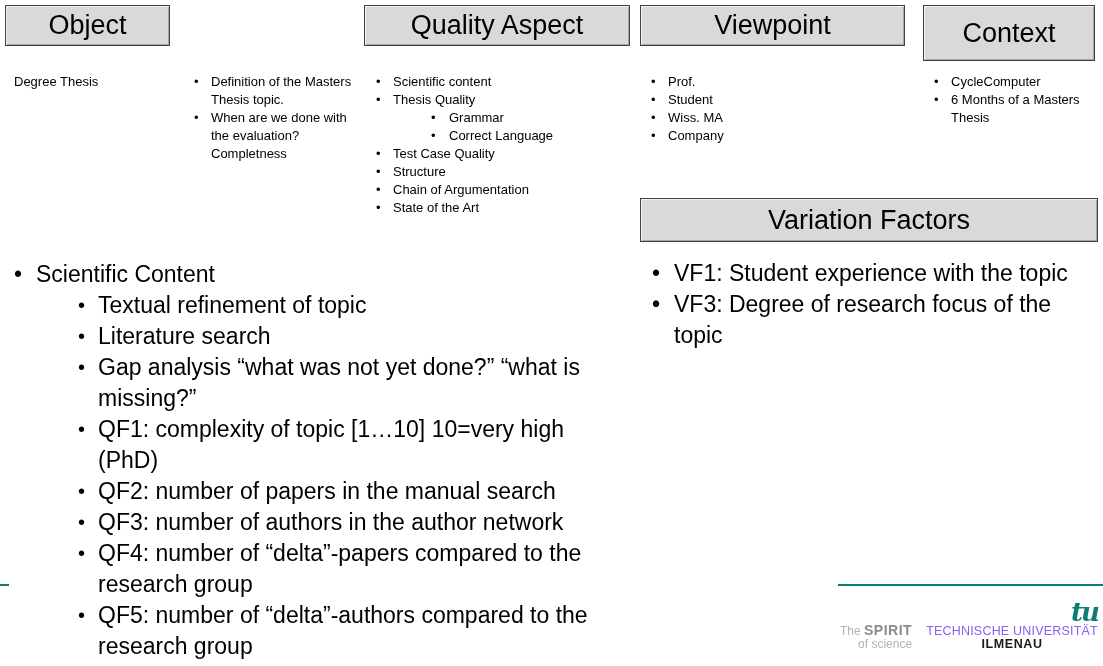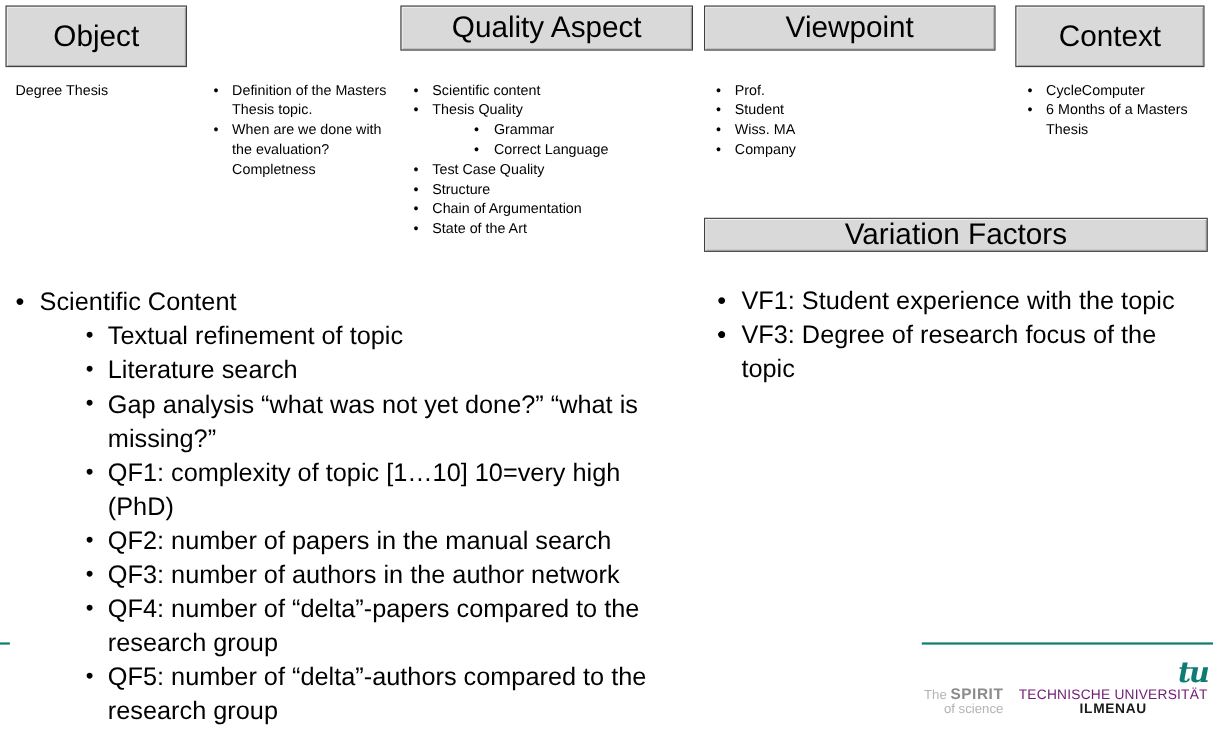--- a/index.html
+++ b/index.html
@@ -161,21 +161,21 @@
     font-weight: bold;
     font-size: 26px;
     color: #0e7c73;
     letter-spacing: -2px;
     display: block;
     margin-bottom: -2px;
     text-align: right;
   }
   .tu .l1 {
     font-size: 12.5px;
-    color: #701a75;
+    color: #8b5cf6;
     letter-spacing: .2px;
     display: block;
   }
   .tu .l2 {
     font-size: 12.5px;
     color: #1a1a1a;
     font-weight: bold;
     letter-spacing: .6px;
     display: block;
   }
@@ -183,21 +183,21 @@
     position: absolute;
     height: 2px;
     background: #0e7c73;
   }
 </style>
 </head>
 <body>
 
 <div id="slide">
 
-  <div class="hdr" style="left:5px; top:5px; width:165px; height:56px;">
+  <div class="hdr" style="left:5px; top:5px; width:165px; height:41px;">
     <span>Object</span>
   </div>
 
 
   <div class="hdr" style="left:364px; top:5px; width:266px; height:41px;">
     <span>Quality Aspect</span>
   </div>
 
   <div class="hdr" style="left:640px; top:5px; width:265px; height:41px;text-align:right;">
     <span>Viewpoint</span>
@@ -291,21 +291,21 @@
         <span>CycleComputer</span>
       </li>
       <li>
         <span class="bu">•</span>
         <span>6 Months of a Masters Thesis</span>
       </li>
     </ul>
   </div>
 
 
-  <div class="hdr" style="left:640px; top:198px; width:458px; height:31px; z-index:2;">
+  <div class="hdr" style="left:640px; top:198px; width:458px; height:44px; z-index:2;">
     <span>Variation Factors</span>
   </div>
 
   <div class="col" style="left:12px; top:259px; width:618px;">
     <ul class="big">
       <li>
         <span class="bu">•</span>
         <span>Scientific Content</span>
         <ul class="bigsub">
           <li>

